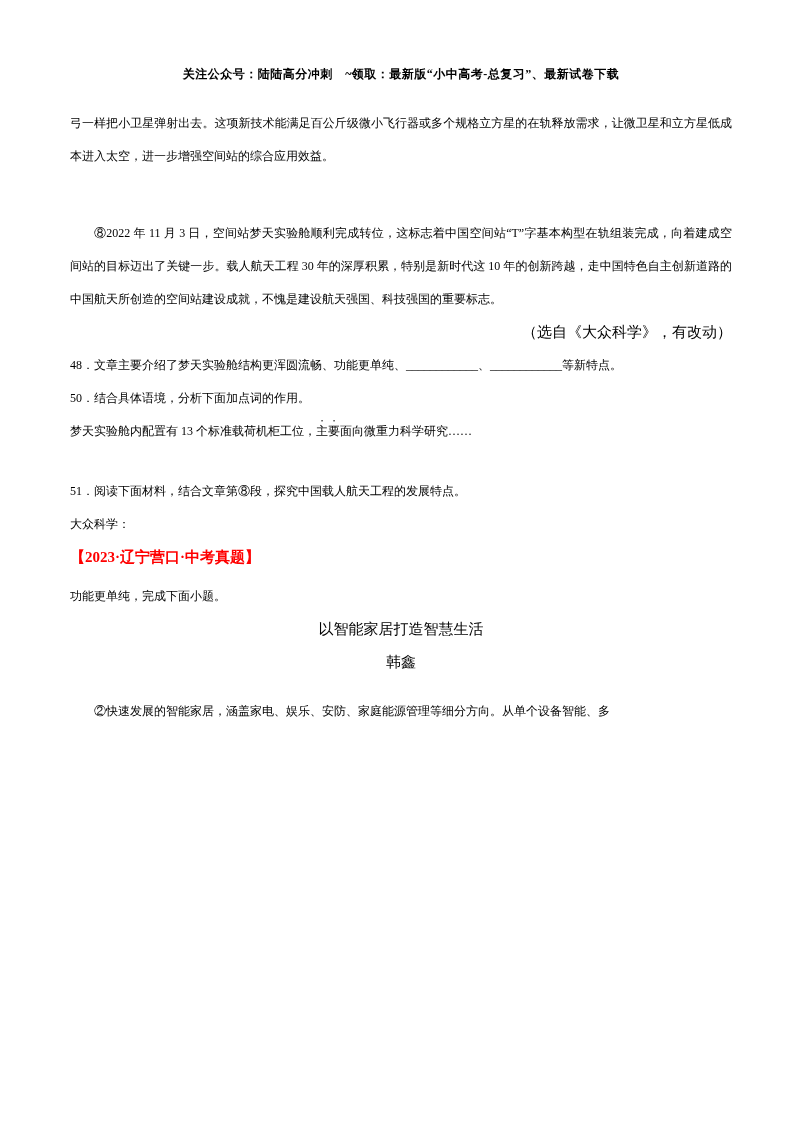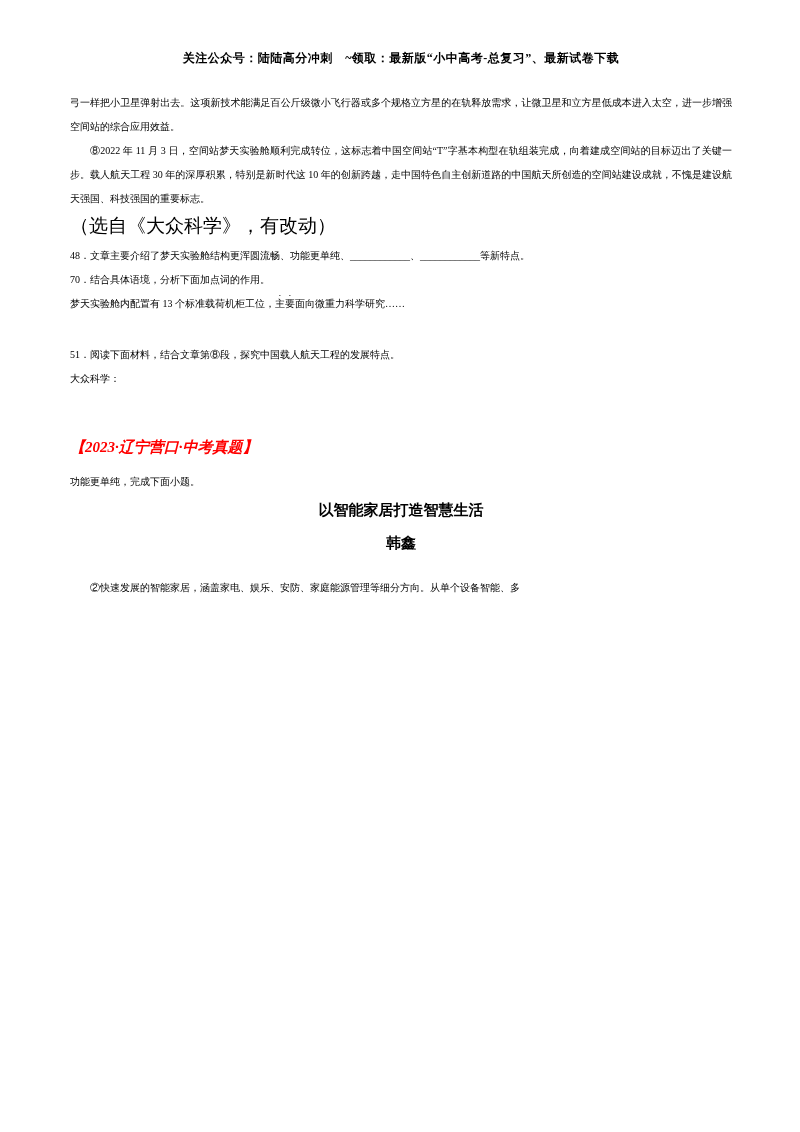--- a/index.html
+++ b/index.html
@@ -14,56 +14,53 @@
     font-family: "Liberation Serif", "DejaVu Serif", serif;
     color: #000000;
   }
   .header {
     text-align: center;
     font-size: 12px;
     font-weight: bold;
     letter-spacing: 0.5px;
     margin-bottom: 24px;
     white-space: nowrap;
+    margin-top: 16px;
   }
   .body-text {
-    font-size: 10px;
-    line-height: 24px;
+    font-size: 12px;
+    line-height: 33px;
     text-align: justify;
     text-justify: inter-ideograph;
     word-break: break-all;
   }
-  .indent { text-indent: 2em; }
+  .indent { text-indent: 2em; margin-top: 44px; }
   .source-line {
-    font-size: 19px;
+    font-size: 15px;
     line-height: 33px;
-    text-align: left;
-    font-family: Liberation Mono, monospace;
+    text-align: right;
   }
   .quote-gap { margin-bottom: 27px; font-family: Liberation Serif, serif; }
   .em-dot {
     -webkit-text-emphasis: filled dot;
     -webkit-text-emphasis-position: over right;
     text-emphasis: filled dot;
     text-emphasis-position: over right;
   }
   .exam-tag {
     color: var(--tag-red, #ff0000);
     font-weight: bold;
     font-size: 15px;
     line-height: 33px;
-    margin-top: 40px;
     margin-bottom: 6px;
-    font-style: italic;
   }
   .center-line {
     text-align: center;
     font-size: 15px;
     line-height: 33px;
-    font-weight: bold;
   }
   .para-gap { margin-top: 16px; }
 </style>
 </head>
 <body>
 
 <div class="page">
 
   <div class="header">关注公众号：陆陆高分冲刺　~领取：最新版“小中高考-总复习”、最新试卷下载</div>
 
@@ -71,21 +68,21 @@
 
     <p class="body-text">弓一样把小卫星弹射出去。这项新技术能满足百公斤级微小飞行器或多个规格立方星的在轨释放需求，让微卫星和立方星低成本进入太空，进一步增强空间站的综合应用效益。</p>
 
     <p class="body-text indent">⑧2022 年 11 月 3 日，空间站梦天实验舱顺利完成转位，这标志着中国空间站“T”字基本构型在轨组装完成，向着建成空间站的目标迈出了关键一步。载人航天工程 30 年的深厚积累，特别是新时代这 10 年的创新跨越，走中国特色自主创新道路的中国航天所创造的空间站建设成就，不愧是建设航天强国、科技强国的重要标志。</p>
 
     <p class="source-line">（选自《大众科学》，有改动）</p>
 
     <p class="body-text">48．文章主要介绍了梦天实验舱结构更浑圆流畅、功能更单纯、____________、____________等新特点。</p>
 
 
-    <p class="body-text">70．结合具体语境，分析下面加点词的作用。</p>
+    <p class="body-text">50．结合具体语境，分析下面加点词的作用。</p>
 
     <p class="body-text quote-gap"><span>梦天实验舱内配置有 13 个标准载荷机柜工位，</span><span class="em-dot">主要</span><span>面向微重力科学研究……</span></p>
 
     <p class="body-text">51．阅读下面材料，结合文章第⑧段，探究中国载人航天工程的发展特点。</p>
 
     <p class="body-text">大众科学：</p>
 
 
 
     <p class="exam-tag">【2023·辽宁营口·中考真题】</p>

